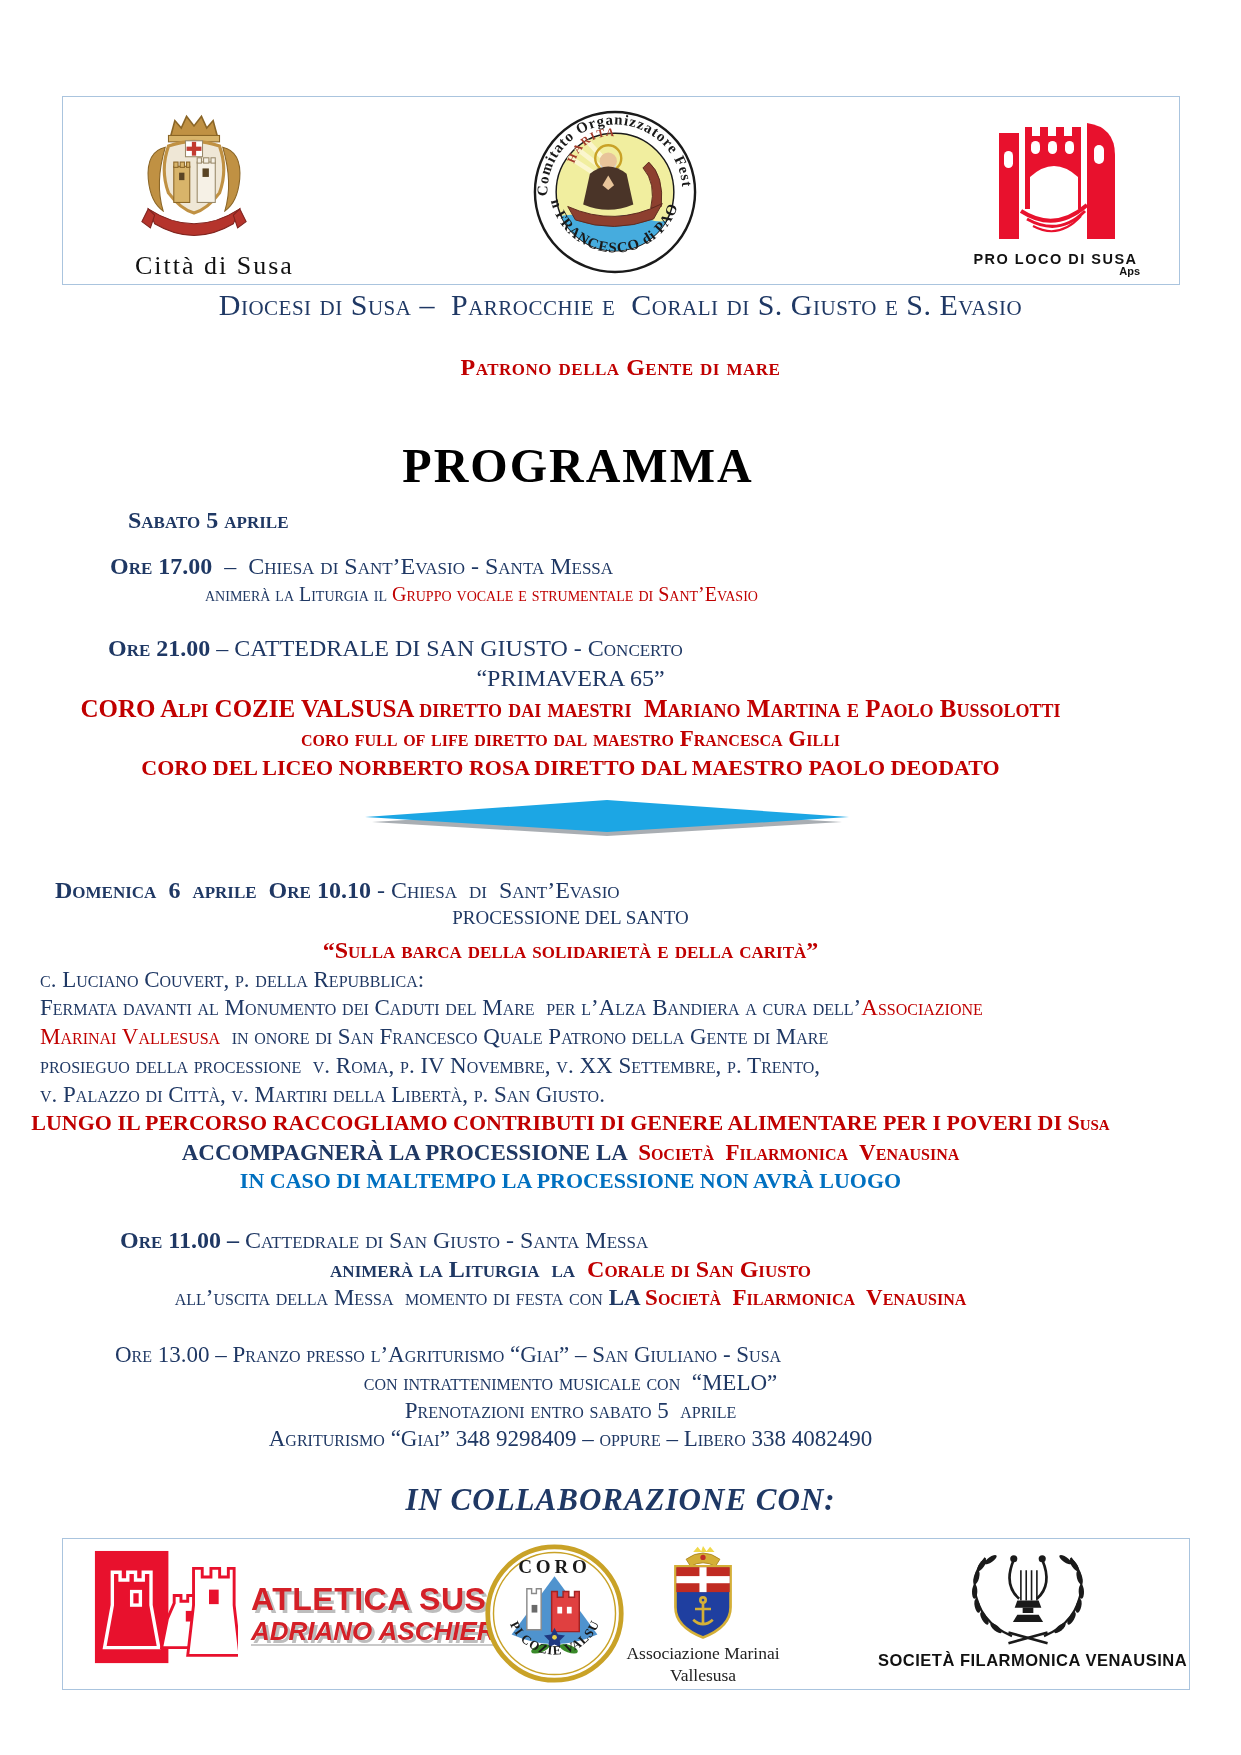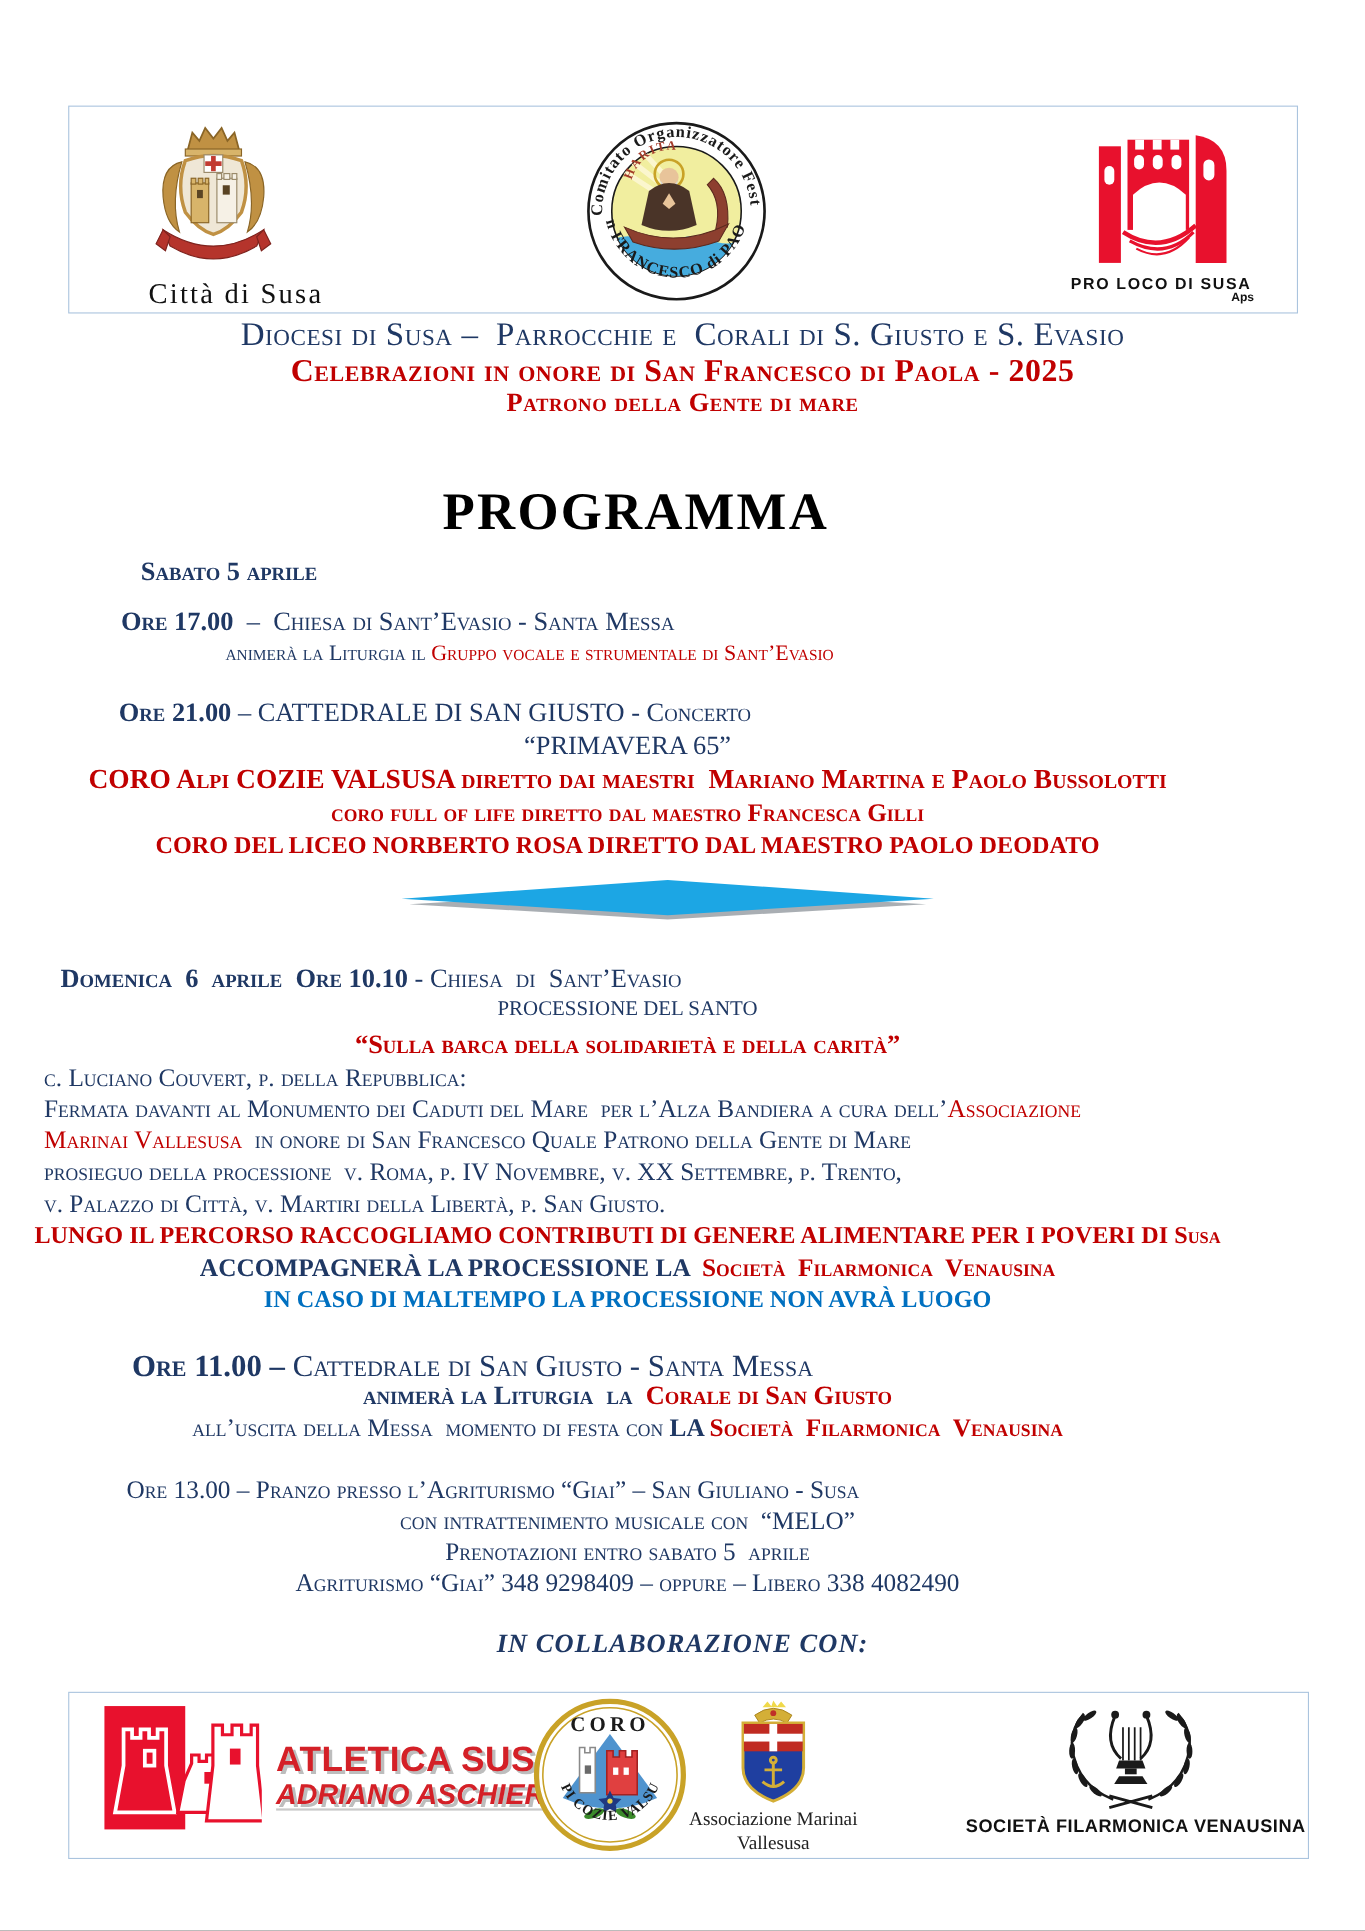--- a/index.html
+++ b/index.html
@@ -31,21 +31,21 @@
   .prog-heading{position:absolute;top:438px;left:0;width:1156px;text-align:center;
                 font-size:48px;font-weight:bold;color:#000;letter-spacing:2px;}
 
   
   .pline{position:absolute;font-variant:small-caps;white-space:pre;line-height:1.22;}
   .pline.center{left:0;width:1141px;text-align:center;}
 
   .divider-svg{position:absolute;left:360px;top:798px;}
 
   .collab{position:absolute;top:1482px;left:0;width:1241px;text-align:center;
-          font-size:24px;font-weight:bold;font-style:italic;color:var(--navy);letter-spacing:1px;}
+          font-size:31px;font-weight:bold;font-style:italic;color:var(--navy);letter-spacing:1px;}
   .atl-svg{position:absolute;left:30px;top:10px;}
   .atl-text{position:absolute;left:188px;top:44px;width:330px;font-family:"Liberation Sans",sans-serif;
             color:#D42027;line-height:1;white-space:nowrap;}
   .atl-l1{font-size:32px;font-weight:bold;letter-spacing:.5px;text-shadow:3px 3px 0 #bdbdbd;}
   .atl-l2{font-size:26px;font-weight:bold;font-style:italic;margin-top:3px;
           text-shadow:3px 3px 0 #bdbdbd;border-bottom:2px solid #c9c9c9;display:inline-block;}
   .coro-svg{position:absolute;left:420px;top:3px;}
   .mar-wrap{position:absolute;left:540px;top:6px;width:200px;text-align:center;}
   .mar-caption{margin-top:2px;font-size:17.5px;color:#222;line-height:1.25;}
   .fil-wrap{position:absolute;left:815px;top:6px;width:300px;text-align:center;}
@@ -146,21 +146,20 @@
         <path d="M42 109 q26 14 48 -10" fill="none" stroke="#E8112D" stroke-width="2"></path>
         <path d="M96 6 q28 4 28 32 v84 h-28 z" fill="#E8112D"></path>
         <rect x="103" y="28" width="10" height="19" rx="5" fill="#FFFFFF"></rect>
       </svg>
       <div class="proloco-caption">PRO LOCO DI SUSA</div>
       <div class="proloco-sub">Aps</div>
     </div>
   </div>
 
   <div class="tline t1">Diocesi di Susa –  Parrocchie e  Corali di S. Giusto e S. Evasio</div>
-  <div class="tline t2">Celebrazioni in onore di San Francesco di Paola - 2025</div>
   <div class="tline t3">Patrono della Gente di mare</div>
   <div class="prog-heading">PROGRAMMA</div>
 
   <div id="program-lines">
       <div class="pline" style="top: 506px; left: 128px; font-size: 24px;"><span style="color: rgb(31, 56, 100); font-weight: bold;">Sabato 5 aprile</span></div>
       <div class="pline" style="top: 552px; left: 110px; font-size: 24px;"><span style="color: rgb(31, 56, 100); font-weight: bold;">Ore 17.00</span><span style="color: rgb(31, 56, 100);">  –  Chiesa di Sant’Evasio - Santa Messa</span></div>
       <div class="pline" style="top: 582px; left: 205px; font-size: 20px;"><span style="color: rgb(31, 56, 100);">animerà la Liturgia il </span><span style="color: rgb(192, 0, 0);">Gruppo vocale e strumentale di Sant’Evasio</span></div>
       <div class="pline" style="top: 634px; left: 108px; font-size: 24px;"><span style="color: rgb(31, 56, 100); font-weight: bold;">Ore 21.00</span><span style="color: rgb(31, 56, 100);"> – CATTEDRALE DI SAN GIUSTO - Concerto</span></div>
       <div class="pline center" style="top: 664px; font-size: 24px;"><span style="color: rgb(31, 56, 100);">“PRIMAVERA 65”</span></div>
       <div class="pline center" style="top: 694px; font-size: 25px;"><span style="color: rgb(192, 0, 0); font-weight: bold;">CORO Alpi COZIE VALSUSA diretto dai maestri  Mariano Martina e Paolo Bussolotti</span></div>
@@ -170,21 +169,21 @@
       <div class="pline center" style="top: 906px; font-size: 19px; text-align: center;"><span style="color: rgb(31, 56, 100);">PROCESSIONE DEL SANTO</span></div>
       <div class="pline center" style="top: 936px; font-size: 24px;"><span style="color: rgb(192, 0, 0); font-weight: bold;">“Sulla barca della solidarietà e della carità”</span></div>
       <div class="pline" style="top: 966px; left: 40px; font-size: 23px;"><span style="color: rgb(31, 56, 100);">c. Luciano Couvert, p. della Repubblica:</span></div>
       <div class="pline" style="top: 994px; left: 40px; font-size: 23px;"><span style="color: rgb(31, 56, 100);">Fermata davanti al Monumento dei Caduti del Mare  per l’Alza Bandiera a cura dell’</span><span style="color: rgb(192, 0, 0);">Associazione</span></div>
       <div class="pline" style="top: 1023px; left: 40px; font-size: 23px;"><span style="color: rgb(192, 0, 0);">Marinai Vallesusa</span><span style="color: rgb(31, 56, 100);">  in onore di San Francesco Quale Patrono della Gente di Mare</span></div>
       <div class="pline" style="top: 1052px; left: 40px; font-size: 23px;"><span style="color: rgb(31, 56, 100);">prosieguo della processione  v. Roma, p. IV Novembre, v. XX Settembre, p. Trento,</span></div>
       <div class="pline" style="top: 1081px; left: 40px; font-size: 23px;"><span style="color: rgb(31, 56, 100);">v. Palazzo di Città, v. Martiri della Libertà, p. San Giusto.</span></div>
       <div class="pline center" style="top: 1110px; font-size: 22px;"><span style="color: rgb(192, 0, 0); font-weight: bold;">LUNGO IL PERCORSO RACCOGLIAMO CONTRIBUTI DI GENERE ALIMENTARE PER I POVERI DI Susa</span></div>
       <div class="pline center" style="top: 1139px; font-size: 23px;"><span style="color: rgb(31, 56, 100); font-weight: bold;">ACCOMPAGNERÀ LA PROCESSIONE LA  </span><span style="color: rgb(192, 0, 0); font-weight: bold;">Società  Filarmonica  Venausina</span></div>
       <div class="pline center" style="top: 1168px; font-size: 22px;"><span style="color: rgb(0, 112, 192); font-weight: bold;">IN CASO DI MALTEMPO LA PROCESSIONE NON AVRÀ LUOGO</span></div>
-      <div class="pline" style="top: 1226px; left: 120px; font-size: 28px;"><span style="color: rgb(31, 56, 100); font-weight: bold;">Ore 11.00 – </span><span style="color: rgb(31, 56, 100);">Cattedrale di San Giusto - Santa Messa</span></div>
+      <div class="pline" style="top: 1226px; left: 120px; font-size: 24px;"><span style="color: rgb(31, 56, 100); font-weight: bold;">Ore 11.00 – </span><span style="color: rgb(31, 56, 100);">Cattedrale di San Giusto - Santa Messa</span></div>
       <div class="pline center" style="top: 1255px; font-size: 24px;"><span style="color: rgb(31, 56, 100); font-weight: bold;">animerà la Liturgia  la  </span><span style="color: rgb(192, 0, 0); font-weight: bold;">Corale di San Giusto</span></div>
       <div class="pline center" style="top: 1284px; font-size: 23px;"><span style="color: rgb(31, 56, 100);">all’uscita della Messa  momento di festa con </span><span style="color: rgb(31, 56, 100); font-weight: bold;">LA </span><span style="color: rgb(192, 0, 0); font-weight: bold;">Società  Filarmonica  Venausina</span></div>
       <div class="pline" style="top: 1341px; left: 115px; font-size: 23px;"><span style="color: rgb(31, 56, 100);">Ore 13.00 – Pranzo presso l’Agriturismo “Giai” – San Giuliano - Susa</span></div>
       <div class="pline center" style="top: 1369px; font-size: 23px;"><span style="color: rgb(31, 56, 100);">con intrattenimento musicale con  “MELO”</span></div>
       <div class="pline center" style="top: 1397px; font-size: 23px;"><span style="color: rgb(31, 56, 100);">Prenotazioni entro sabato 5  aprile</span></div>
       <div class="pline center" style="top: 1425px; font-size: 23px;"><span style="color: rgb(31, 56, 100);">Agriturismo “Giai” 348 9298409 – oppure – Libero 338 4082490</span></div>
     </div>
 
   <svg class="divider-svg" width="495" height="46" viewBox="0 0 495 46">
     <polygon points="12,24 247,10 482,24 247,38" fill="#9AA0A6" opacity="0.85"></polygon>

